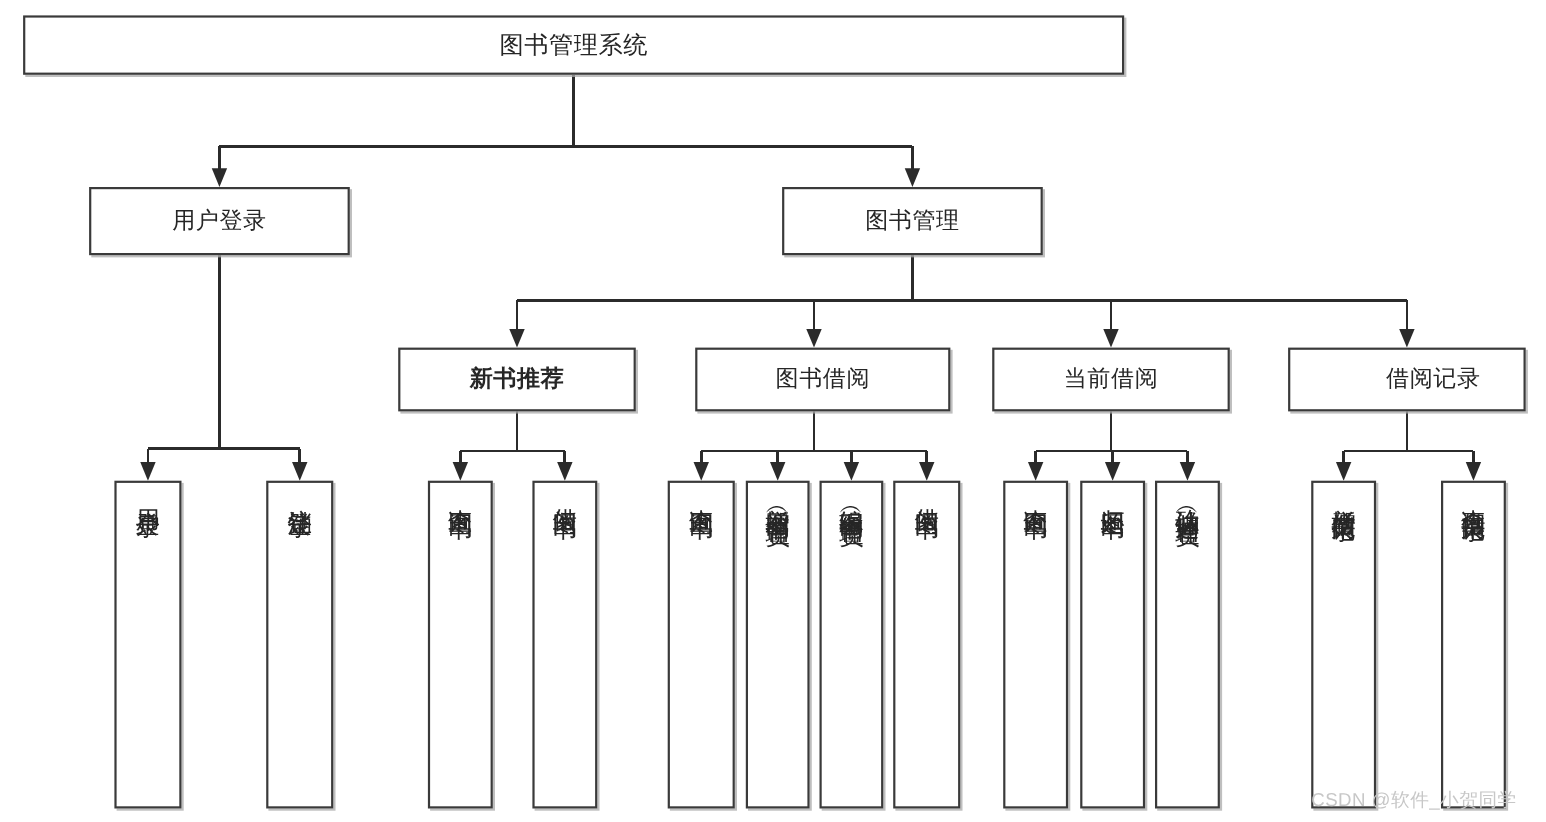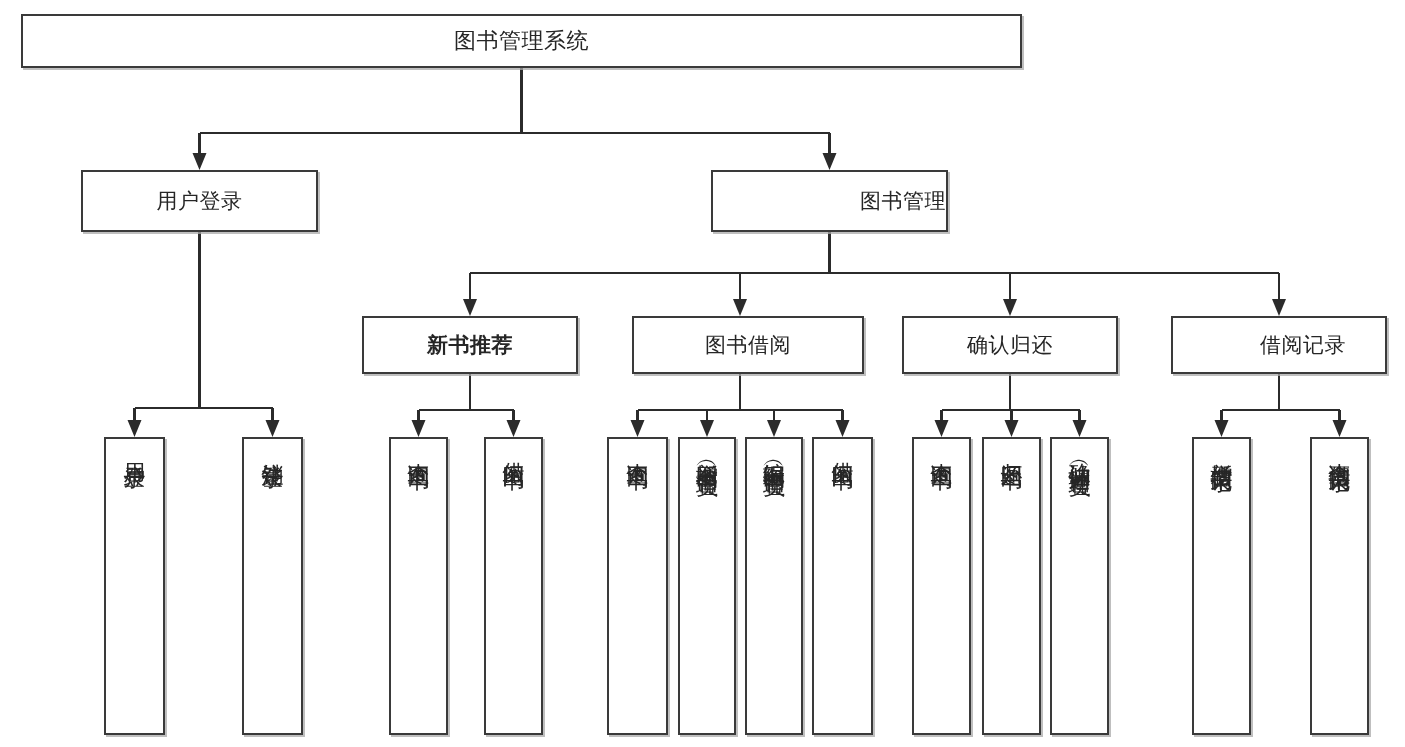--- a/index.html
+++ b/index.html
@@ -129,31 +129,31 @@
       <line x1="1339.5" y1="410" x2="1339.5" y2="421" stroke="#2b2b2b" stroke-width="2.5" shape-rendering="crispEdges"></line>
       <path d="M 1332.5 420 L 1346.5 420 L 1339.5 437 Z" fill="#2b2b2b"></path>
     </svg>
   <div id="node-layer">
       <div class="node-box horizontal root" style="left: 21px; top: 14px; width: 1001px; height: 54px;">
         <span class="node-label">图书管理系统</span>
       </div>
       <div class="node-box horizontal" style="left: 81px; top: 170px; width: 237px; height: 62px;">
         <span class="node-label">用户登录</span>
       </div>
-      <div class="node-box horizontal" style="left: 711px; top: 170px; width: 237px; height: 62px; justify-content: flex-end;">
+      <div class="node-box horizontal" style="left: 711px; top: 170px; width: 237px; height: 62px;">
         <span class="node-label">图书管理</span>
       </div>
       <div class="node-box horizontal" style="left: 362px; top: 316px; width: 216px; height: 58px; font-weight: bold;">
         <span class="node-label">新书推荐</span>
       </div>
       <div class="node-box horizontal" style="left: 632px; top: 316px; width: 232px; height: 58px;">
         <span class="node-label">图书借阅</span>
       </div>
       <div class="node-box horizontal" style="left: 902px; top: 316px; width: 216px; height: 58px;">
-        <span class="node-label">确认归还</span>
+        <span class="node-label">当前借阅</span>
       </div>
       <div class="node-box horizontal" style="left: 1171px; top: 316px; width: 216px; height: 58px; padding-left: 48px;">
         <span class="node-label">借阅记录</span>
       </div>
       <div class="node-box vertical" style="left: 104px; top: 437px; width: 61px; height: 298px;">
         <span class="node-label">用户登录</span>
       </div>
       <div class="node-box vertical" style="left: 242px; top: 437px; width: 61px; height: 298px;">
         <span class="node-label">注销登录</span>
       </div>
@@ -184,13 +184,14 @@
       <div class="node-box vertical" style="left: 1050px; top: 437px; width: 59px; height: 298px;">
         <span class="node-label">确认归还（管理员）</span>
       </div>
       <div class="node-box vertical" style="left: 1192px; top: 437px; width: 59px; height: 298px;">
         <span class="node-label">新增借阅记录</span>
       </div>
       <div class="node-box vertical" style="left: 1310px; top: 437px; width: 59px; height: 298px;">
         <span class="node-label">查询借阅记录</span>
       </div>
     </div>
+  <div class="watermark" style="left: 1192px; top: 716px; color: rgb(199, 199, 199);">CSDN @软件_小贺同学</div>
 </div>
 
 </body></html>

